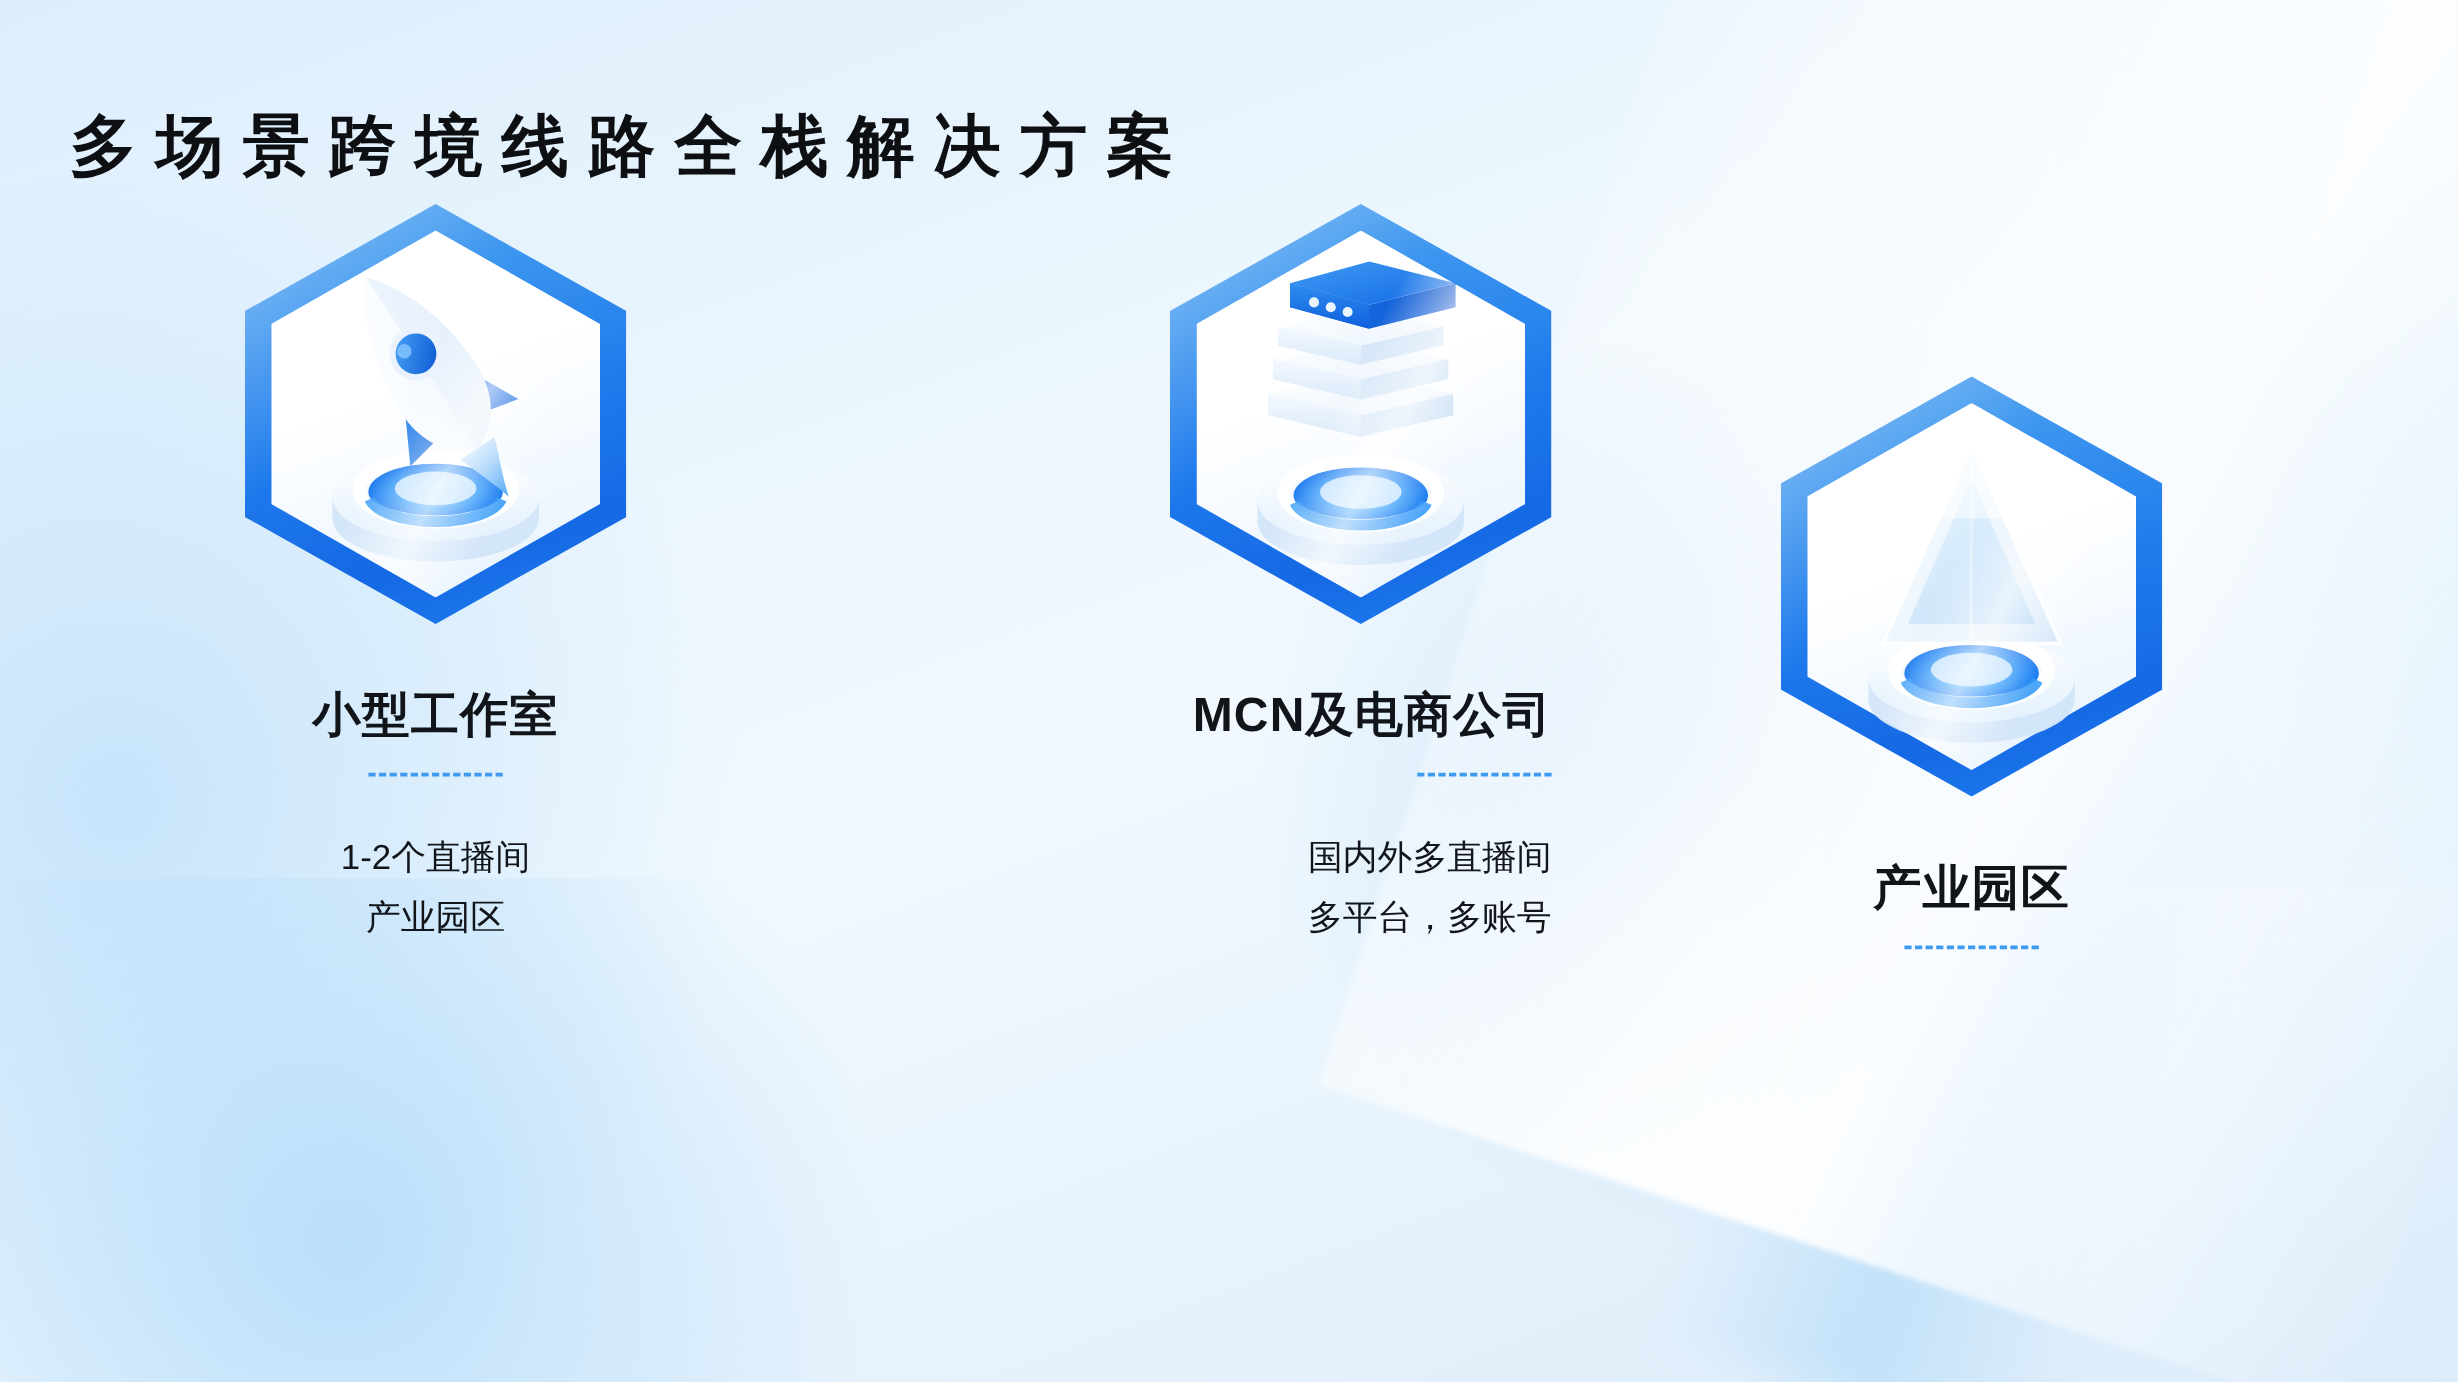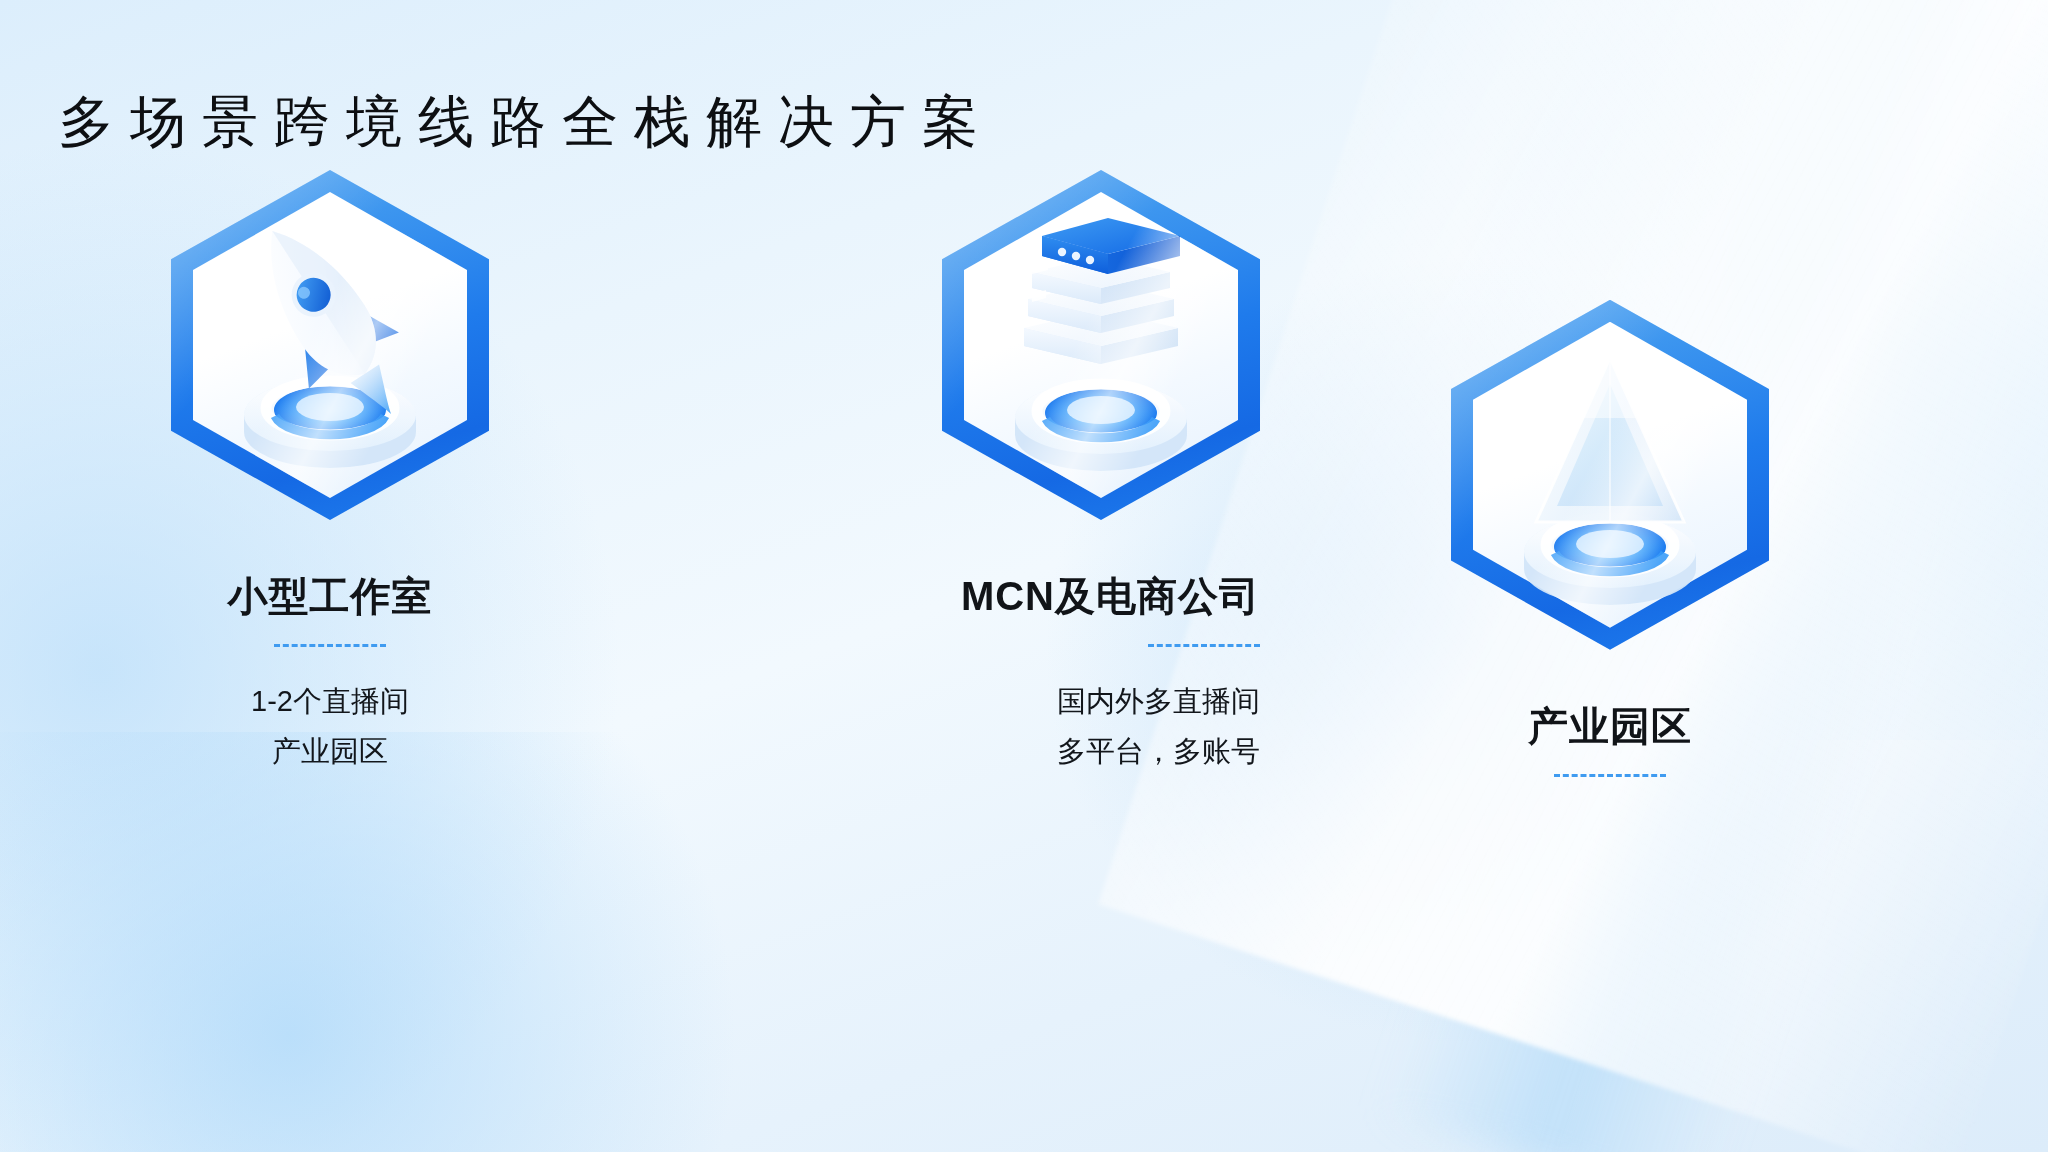--- a/index.html
+++ b/index.html
@@ -58,33 +58,34 @@
     right: 120px; top: 240px;
     width: 900px; height: 820px;
     background: radial-gradient(ellipse at 50% 50%, rgba(178,216,248,.7) 0%, rgba(178,216,248,0) 68%);
   }
 
   
   #page-title {
     position: absolute;
     left: 58px; top: 52px;
     font-size: 56px;
-    font-weight: 400;
+    font-weight: 700;
     color: #0d0f12;
     letter-spacing: 16px;
     white-space: nowrap;
     line-height: 1.15;
   }
 
   
   #cards {
     position: absolute;
     left: 0; top: 170px;
     width: 1756px;
     display: flex;
+    padding-left: 33px;
   }
   .card {
     flex: 0 0 auto;
     display: flex;
     flex-direction: column;
     align-items: center;
   }
   .card.c1 { width: 620px; margin-left: 20px; }
   .card.c2 { width: 620px; align-items: flex-end; }
   .card.c3 { width: 700px; justify-content: flex-end; }
@@ -132,21 +133,21 @@
     letter-spacing: 1px;
     line-height: 1;
     white-space: nowrap;
   }
   .divider {
     margin-top: 28px;
     width: 112px; height: 0;
     border-top: 3px dashed #3f9bf0;
   }
   .card-desc {
-    margin-top: 30px;
+    margin-top: 44px;
     text-align: center;
     font-size: 29px;
     color: #12161b;
     line-height: 1.72;
     white-space: nowrap;
   }
   .card-desc .line { display: block; }
 </style>
 </head>
 <body>

